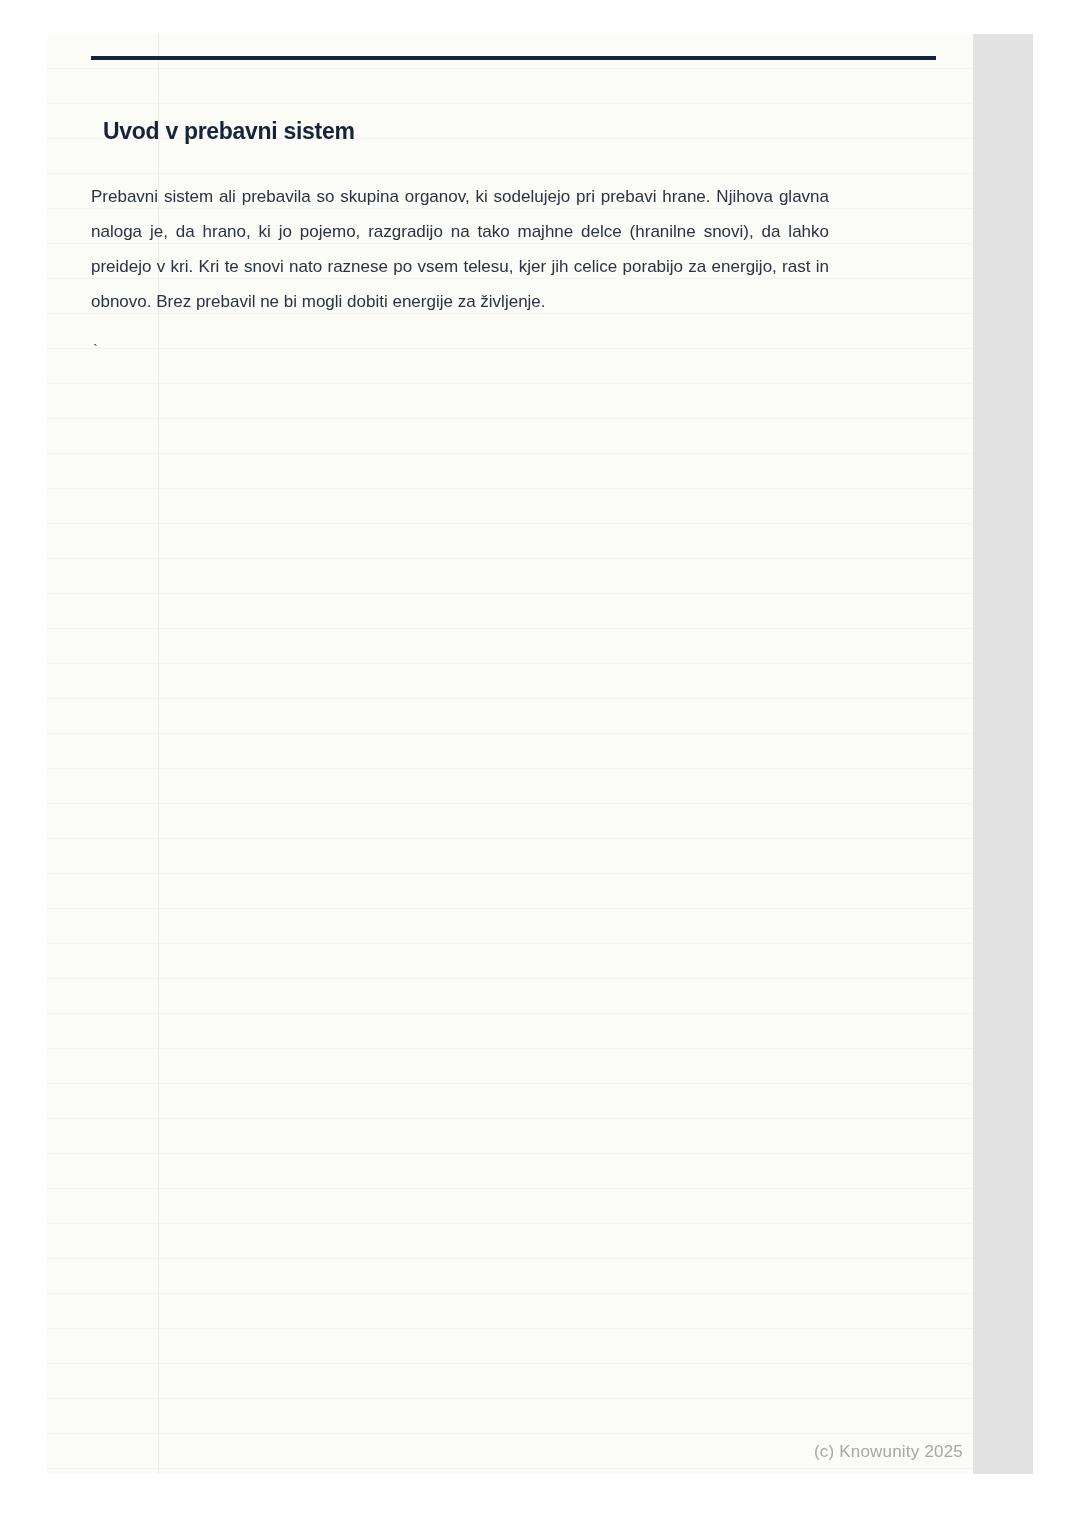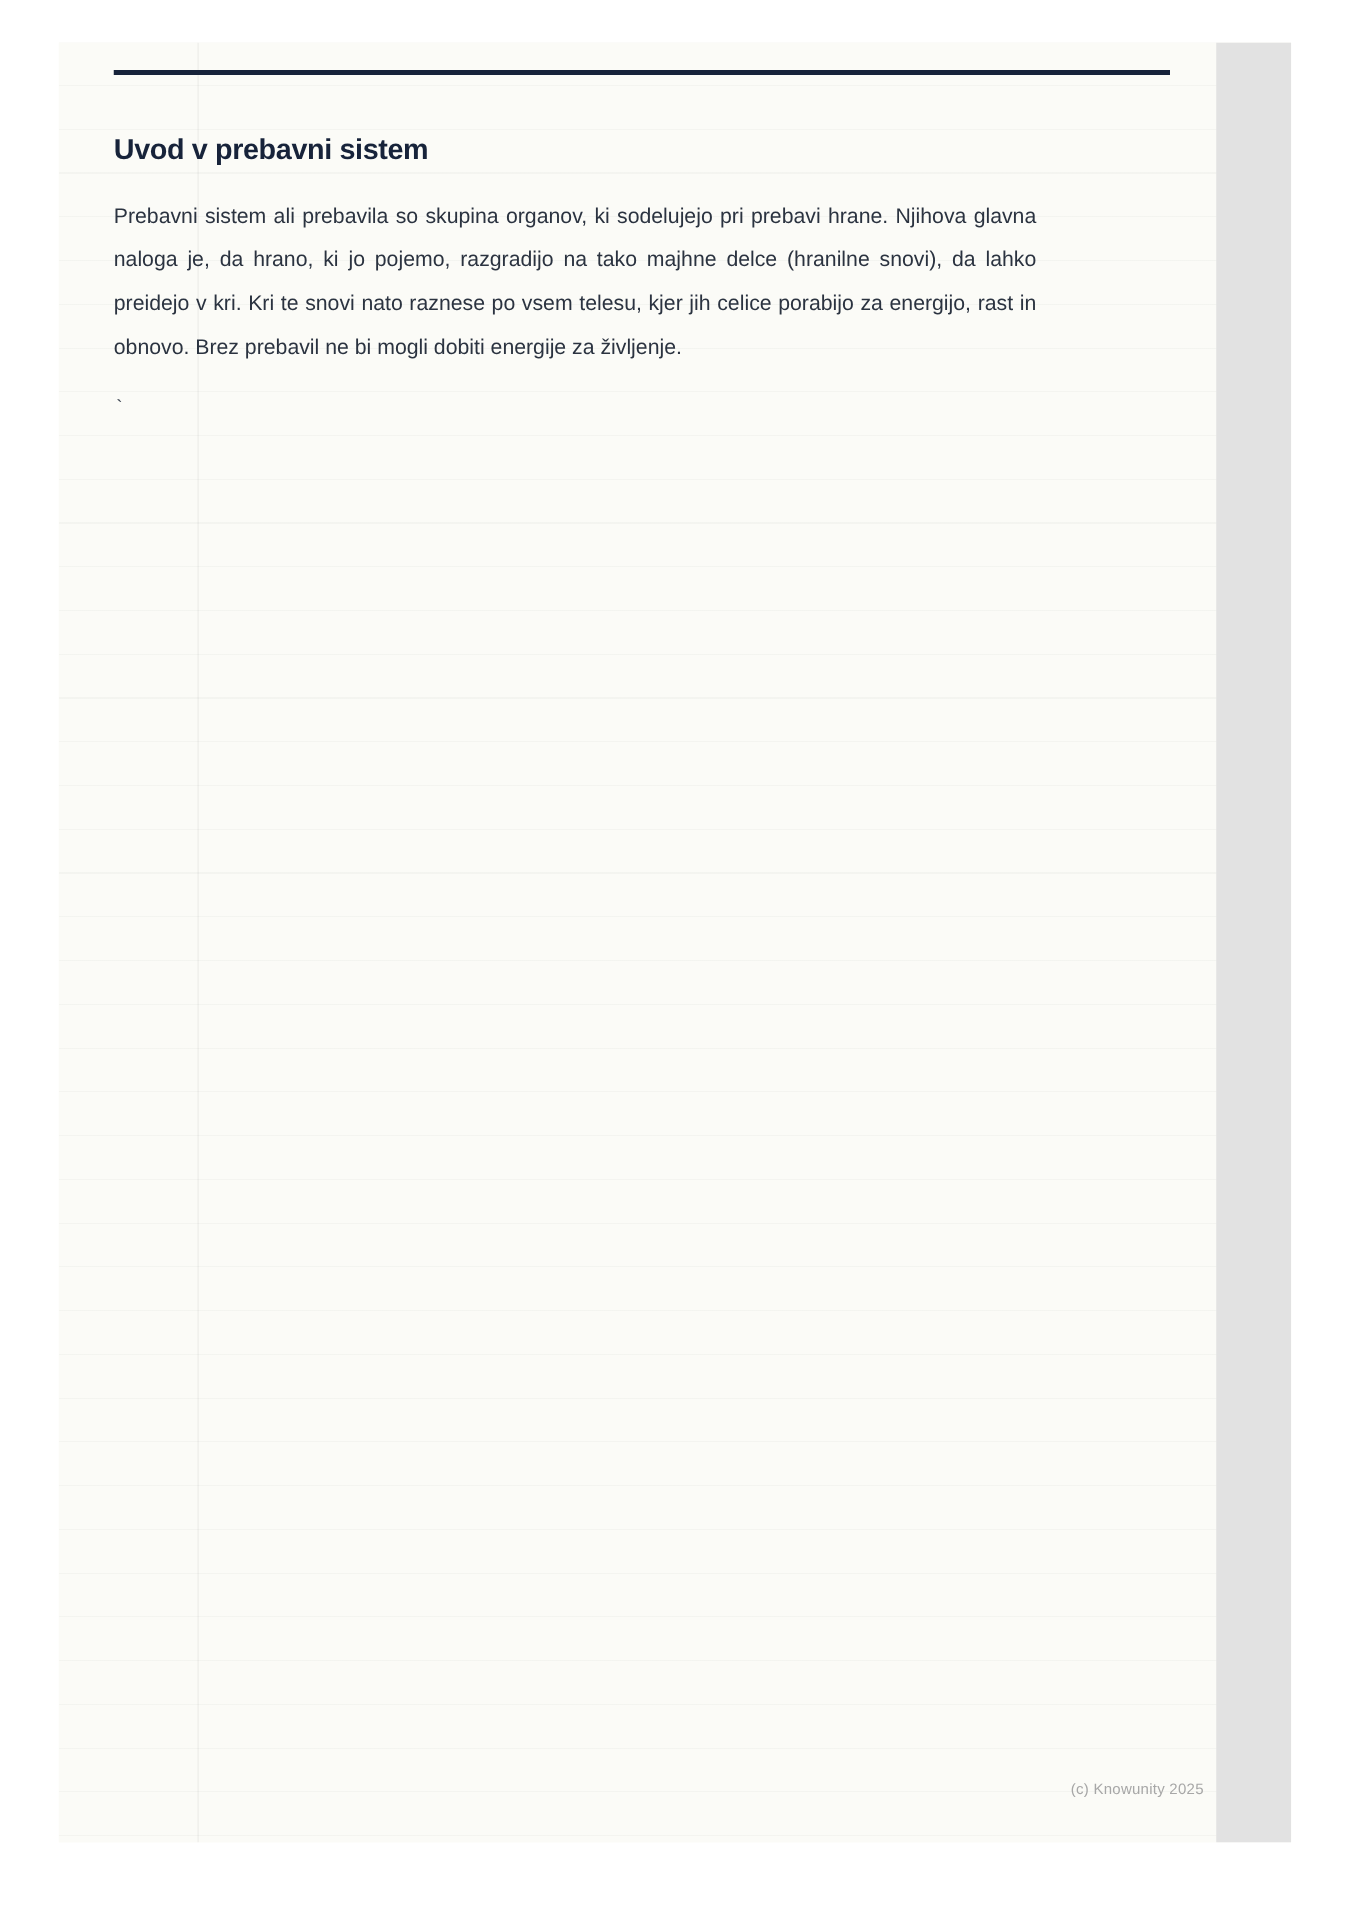--- a/index.html
+++ b/index.html
@@ -82,21 +82,21 @@
   }
 
   .title-rule {
     margin-top: 22px;
     width: 845px;
     height: 4px;
     background: #17233a;
   }
 
   .section-heading {
-    margin: 0;
+    margin: 12px;
     padding-top: 46px;
     font-size: 23px;
     font-weight: bold;
     letter-spacing: -0.3px;
     color: #17233a;
   }
 
   .body-paragraph {
     margin: 0;
     padding-top: 22px;
@@ -111,22 +111,22 @@
     padding-top: 26px;
     padding-left: 2px;
     font-size: 15px;
     color: #3a4250;
     line-height: 10px;
   }
 
   .footer-credit {
     position: absolute;
     right: 70px;
-    bottom: 36px;
-    font-size: 12px;
+    bottom: 12px;
+    font-size: 17px;
     color: #a7a7a7;
     letter-spacing: 0.2px;
   }
 </style>
 </head>
 <body>
 
 <div class="page">
 
   <div class="ruled-lines"></div>

